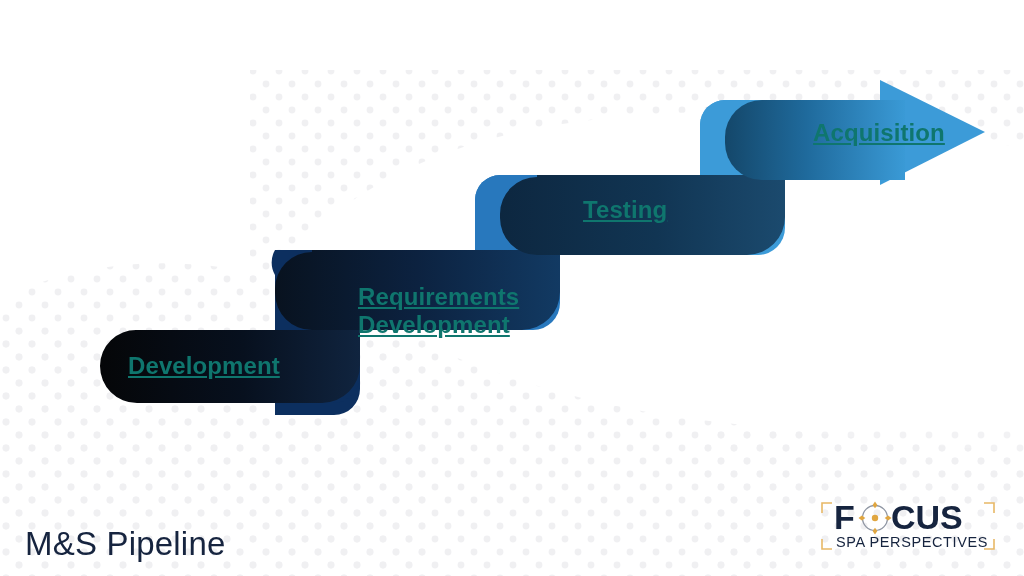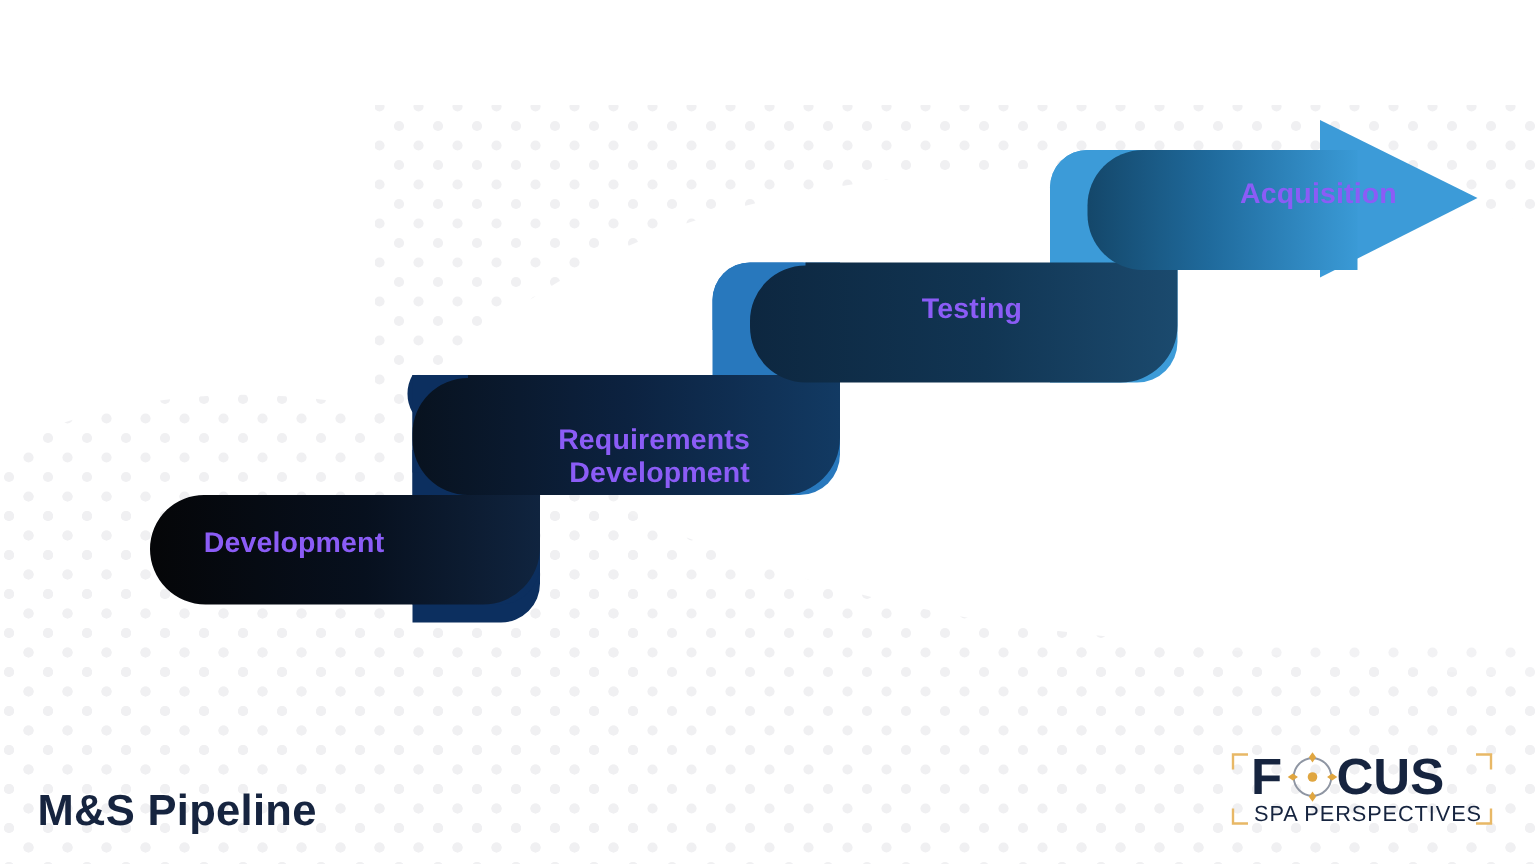--- a/index.html
+++ b/index.html
@@ -27,40 +27,41 @@
   }
   #pipeline-svg {
     position: absolute;
     left: 0;
     top: 0;
     width: 1024px;
     height: 576px;
   }
   .step-label {
     position: absolute;
-    color: #8b5cf6;
+    color: #0f766e;
     font-weight: bold;
-    font-size: 19px;
+    font-size: 24px;
     line-height: 1.18;
     letter-spacing: 0.1px;
     text-align: center;
     white-space: pre-line;
     pointer-events: none;
+    text-decoration: underline;
   }
   #label-0 { left: 128px; top: 352px; width: 136px; text-align: center; }
   #label-1 { left: 358px; top: 283px; width: 142px; text-align: right; }
-  #label-2 { left: 583px; top: 196px; width: 130px; text-align: center; }
+  #label-2 { left: 583px; top: 196px; width: 130px; text-align: left; }
   #label-3 { left: 808px; top: 119px; width: 142px; text-align: center; }
 
   #page-title {
     position: absolute;
     left: 25px;
     top: 525px;
-    font-size: 29px;
-    font-weight: bold;
+    font-size: 33px;
+    font-weight: normal;
     color: #16243f;
     letter-spacing: 0.2px;
   }
 
   #logo {
     position: absolute;
     left: 818px;
     top: 487px;
     width: 180px;
     height: 72px;

